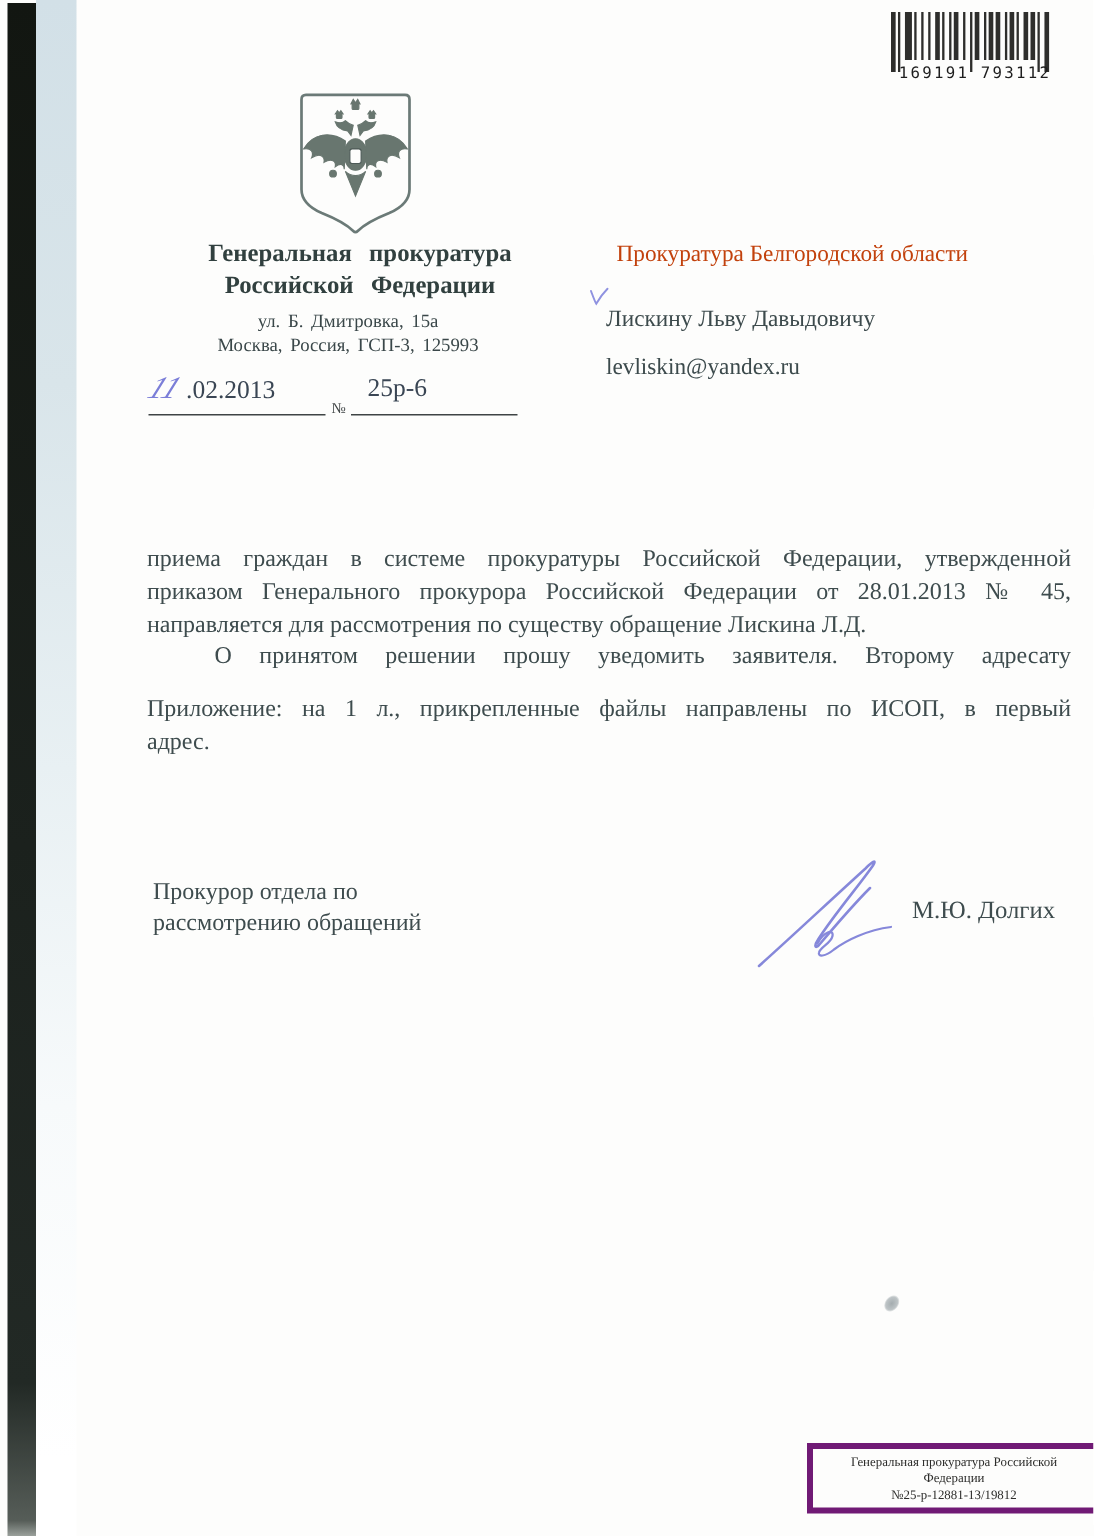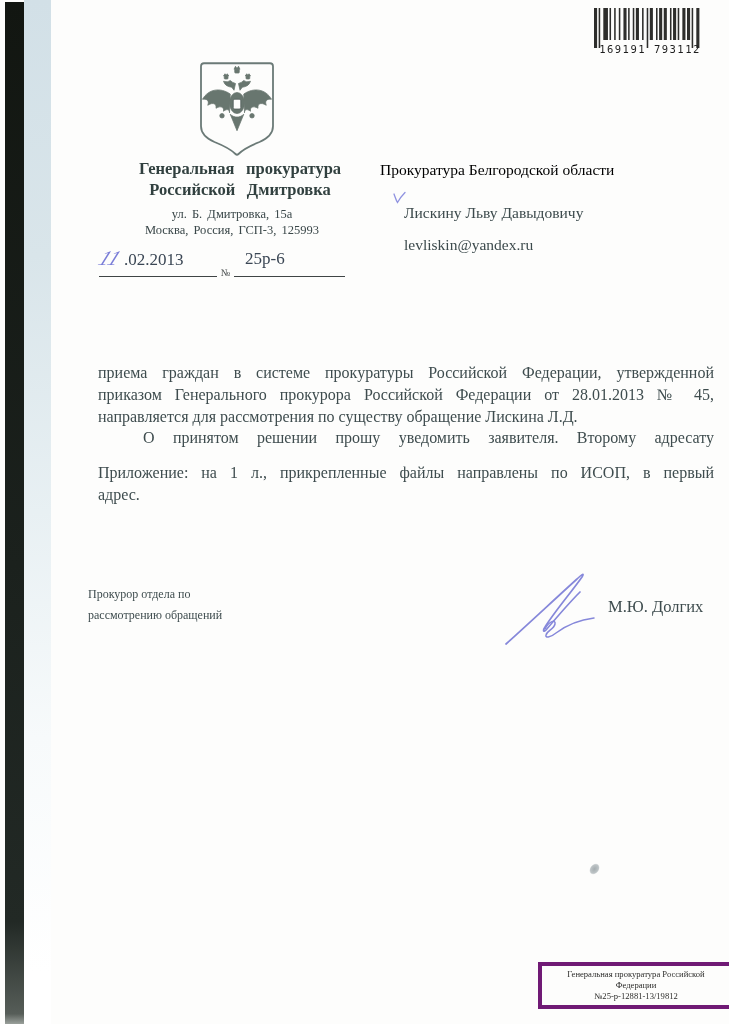--- a/index.html
+++ b/index.html
@@ -53,39 +53,39 @@
     font-size: 21px; font-style: italic; color: #7b7ed8;
     transform: skewX(-24deg); font-weight: 300;
   }
   .ref-date { position: absolute; left: 124px; top: 250px; font-size: 17px; color: #3a4654; }
   .ref-num  { position: absolute; left: 245px; top: 249px; font-size: 17px; color: #3a4654; }
   .ref-line1 { position: absolute; left: 99px;  top: 276px; width: 118px; border-bottom: 1.4px solid #3f4445; }
   .ref-no    { position: absolute; left: 221px; top: 267px; font-size: 10px; color: #3f4445; }
   .ref-line2 { position: absolute; left: 234px; top: 276px; width: 111px; border-bottom: 1.4px solid #3f4445; }
 
   
-  .rcp-org    { position: absolute; left: 380px; top: 161px; font-size: 15.5px; color: #000000; }
+  .rcp-org    { position: absolute; left: 411px; top: 161px; font-size: 15.5px; color: #c2410c; }
   .rcp-check  { position: absolute; left: 392px; top: 191px; }
   .rcp-person { position: absolute; left: 404px; top: 204px; font-size: 15.5px; color: #3c4a4c; }
   .rcp-email  { position: absolute; left: 404px; top: 236px; font-size: 15.5px; color: #3c4a4c; }
 
   
   .doc-body {
     position: absolute; left: 98px; top: 362px; width: 616px;
     font-size: 16px; line-height: 21.8px; color: #3e4c4e;
   }
   .doc-line { text-align: left; }
   .doc-line.stretch { text-align: justify; text-align-last: justify; }
   .doc-line.indent { text-indent: 45px; }
   .para-gap { height: 13px; }
 
   
   .signoff-title {
-    position: absolute; left: 88px; top: 584px;
-    font-size: 12px; line-height: 21px; color: #3e4c4e;
+    position: absolute; left: 102px; top: 584px;
+    font-size: 16px; line-height: 21px; color: #3e4c4e;
   }
   .signature { position: absolute; left: 503px; top: 571px; }
   .signer-name { position: absolute; left: 608px; top: 597px; font-size: 16.5px; color: #3e4c4e; }
 
   
   .smudge {
     position: absolute; left: 590px; top: 863px; width: 9px; height: 12px;
     background: radial-gradient(ellipse at center, #8e989c 0%, #aeb6b9 55%, transparent 75%);
     border-radius: 50%; transform: rotate(38deg); opacity: 0.8;
   }
@@ -151,21 +151,21 @@
       <path d="M69,45 C82,36 98,38 106,52 C99,51 97,55 99,60 C91,55 87,59 88,64 C81,60 77,63 78,68 C73,64 70,66 70,70 Z"></path>
       <path d="M51,72 L60,94 L69,72 C64,77 56,77 51,72 Z"></path>
       <circle cx="40" cy="74" r="3"></circle>
       <circle cx="80" cy="74" r="3"></circle>
     </g>
     <rect x="55" y="52" width="10" height="13" rx="2" fill="#fdfdfc" stroke="#4d5a57" stroke-width="1"></rect>
   </svg>
 
   <div class="org-name">
     <div>Генеральная прокуратура</div>
-    <div>Российской Дмитровка</div>
+    <div>Российской Федерации</div>
   </div>
   <div class="org-addr">
     <div>ул. Б. Дмитровка, 15а</div>
     <div>Москва, Россия, ГСП-3, 125993</div>
   </div>
 
   <div class="ref-day">11</div>
   <div class="ref-date">.02.2013</div>
   <div class="ref-num">25р-6</div>
   <div class="ref-line1"></div>

